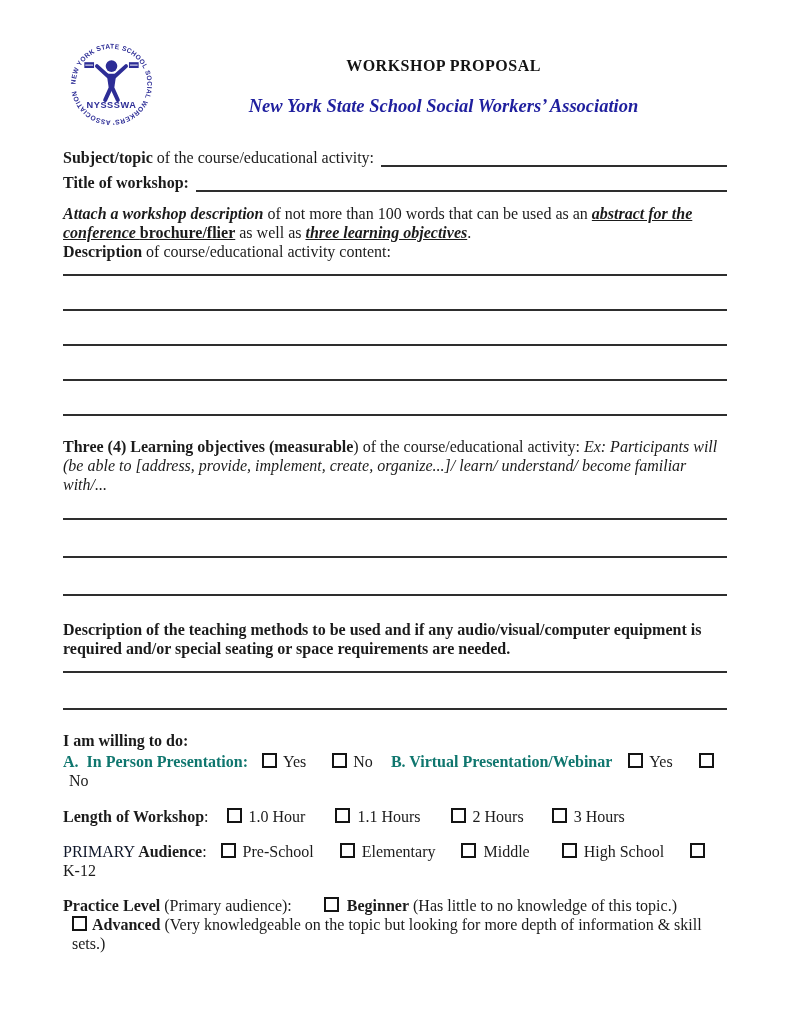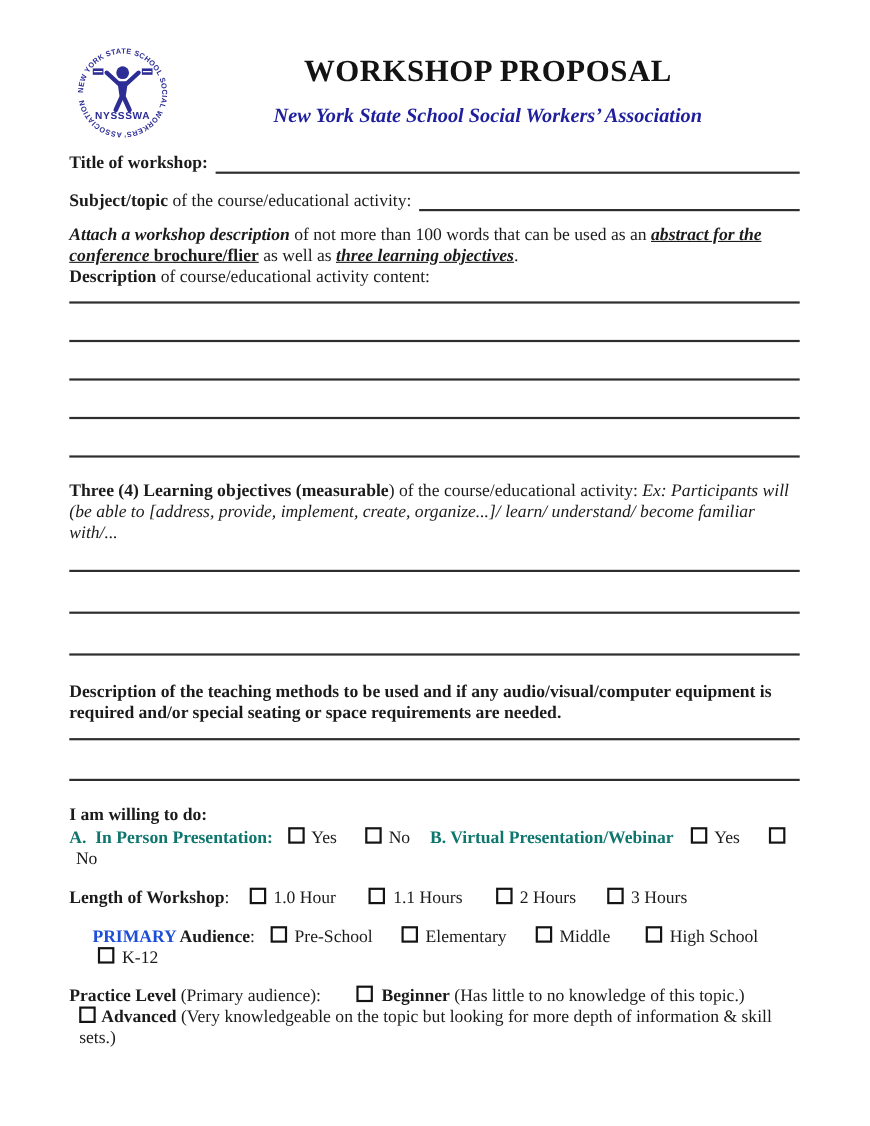--- a/index.html
+++ b/index.html
@@ -10,32 +10,32 @@
     padding:38px 64px 0 63px;
     background:#ffffff;
     font-family:"Liberation Serif","DejaVu Serif",serif;
     font-size:16px;line-height:19px;color:#1b1b1b;
     overflow:hidden;
   }
   
   .hdr{display:flex;align-items:flex-start;}
   .logo{width:97px;height:97px;flex:0 0 97px;margin-top:-2px;}
   .titles{flex:1;text-align:center;}
-  .main-title{margin:16px 0 18px 0;font-size:28px;line-height:24px;font-weight:bold;letter-spacing:.5px;color:#131313;}
+  .main-title{margin:16px 0 18px 0;font-size:16px;line-height:24px;font-weight:bold;letter-spacing:.5px;color:#131313;}
   .sub-title{margin:13px 0 0 0;font-size:18.5px;line-height:21px;font-weight:bold;font-style:italic;color:#1f1f9e;}
   
   .row{display:flex;align-items:stretch;}
   .fill{flex:1;border-bottom:2px solid #2e2e2e;margin-left:7px;}
   b{font-weight:bold;}
   .bi{font-weight:bold;font-style:italic;}
   .biu{font-weight:bold;font-style:italic;text-decoration:underline;}
   .bu{font-weight:bold;text-decoration:underline;}
   .it{font-style:italic;}
   .blue{color:#0f766e;font-weight:bold;}
-  .red{color:#1d4ed8;font-weight:bold;margin-left:21px;}
+  .red{color:#0f172a;font-weight:normal;}
   
   .rule{height:0;border-bottom:2px solid #2e2e2e;}
   
   .cb{display:inline-block;width:11px;height:11px;border:2px solid #141414;vertical-align:-1px;}
   .opt .cb{margin-right:7px;}
   
   .mt6{margin-top:6px;} .mt12{margin-top:12px;} .mt13{margin-top:13px;} .mt15{margin-top:15px;}
   .mt16{margin-top:16px;} .mt17{margin-top:17px;} .mt21{margin-top:21px;} .mt24{margin-top:24px;}
   .mt33{margin-top:33px;} .mt35{margin-top:35px;} .mt36{margin-top:36px;} .ml14{margin-left:14px;} .ml16{margin-left:16px;} .ml18{margin-left:18px;} .ml24{margin-left:32px;} .ml26{margin-left:26px;} .ml28{margin-left:28px;} .ml30{margin-left:30px;}
   .indent{padding-left:9px;}
@@ -69,27 +69,27 @@
         </g>
         <text class="logo-acr" x="50" y="74" text-anchor="middle">NYSSSWA</text>
       </svg>
     </div>
     <div class="titles">
       <div class="main-title">WORKSHOP PROPOSAL</div>
       <div class="sub-title">New York State School Social Workers’ Association</div>
     </div>
   </div>
 
-  <div class="row mt6">
-    <b>Title of workshop:</b>
+  <div class="row mt15">
+    <span><b>Subject/topic</b><span> of the course/educational activity: </span></span>
     <div class="fill"></div>
   </div>
 
-  <div class="row mt15">
-    <span><b>Subject/topic</b><span> of the course/educational activity: </span></span>
+  <div class="row mt6">
+    <b>Title of workshop:</b>
     <div class="fill"></div>
   </div>
 
   <div class="mt12"><span class="bi">Attach a workshop description</span><span> of not more than 100 words that can be used as an </span><span class="biu">abstract for the conference </span><span class="bu">brochure/flier</span><span> as well as </span><span class="biu">three learning objectives</span><span>.</span></div>
   <div><b>Description</b><span> of course/educational activity content:</span></div>
 
   <div class="rule mt13"></div>
   <div class="rule mt33"></div>
   <div class="rule mt33"></div>
   <div class="rule mt33"></div>

